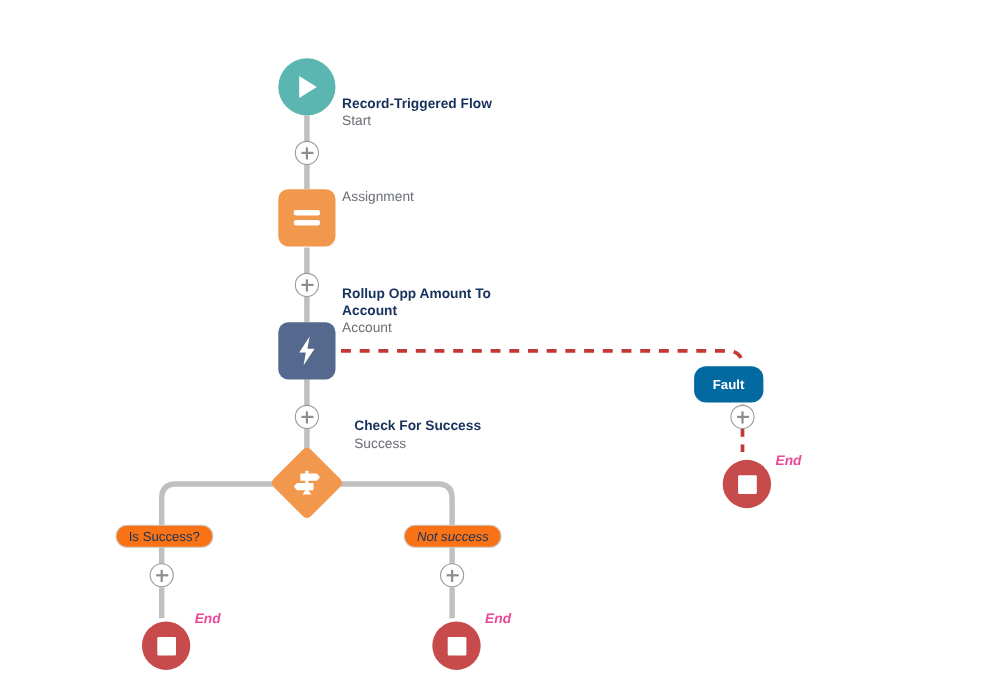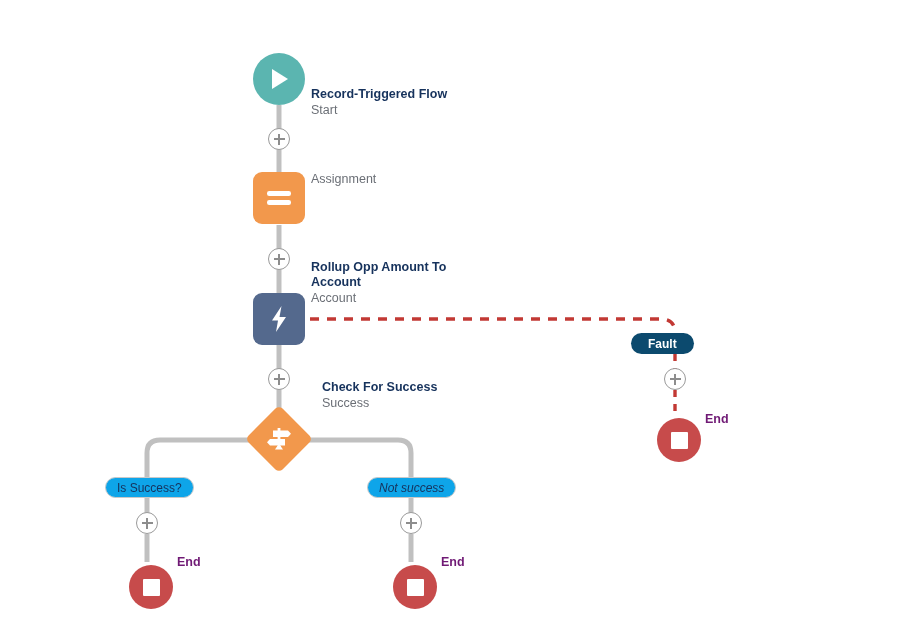--- a/index.html
+++ b/index.html
@@ -112,45 +112,46 @@
   .node-subtitle {
     font-size: 12.5px;
     color: #6b6f76;
     display: block;
     margin-top: 1px;
   }
   .end-label {
     position: absolute;
     font-size: 12.5px;
     font-weight: bold;
-    color: #701a75;
+    color: #ec4899;
+    font-style: italic;
   }
 
   
   .branch-pill {
     position: absolute;
     height: 21px;
     padding: 0 11px;
     border: 1px solid #c9c9c9;
     border-radius: 11px;
-    background: #0ea5e9;
+    background: #f97316;
     color: #16325C;
     font-size: 12px;
     display: flex;
     align-items: center;
     justify-content: center;
     white-space: nowrap;
     cursor: pointer;
   }
   .fault-pill {
     position: absolute;
-    height: 21px;
+    height: 33px;
     padding: 0 17px;
     border-radius: 11px;
-    background: #0c4a6e;
+    background: #0369a1;
     color: #ffffff;
     font-size: 12px;
     font-weight: bold;
     display: flex;
     align-items: center;
     justify-content: center;
     white-space: nowrap;
     cursor: pointer;
   }
 </style>

